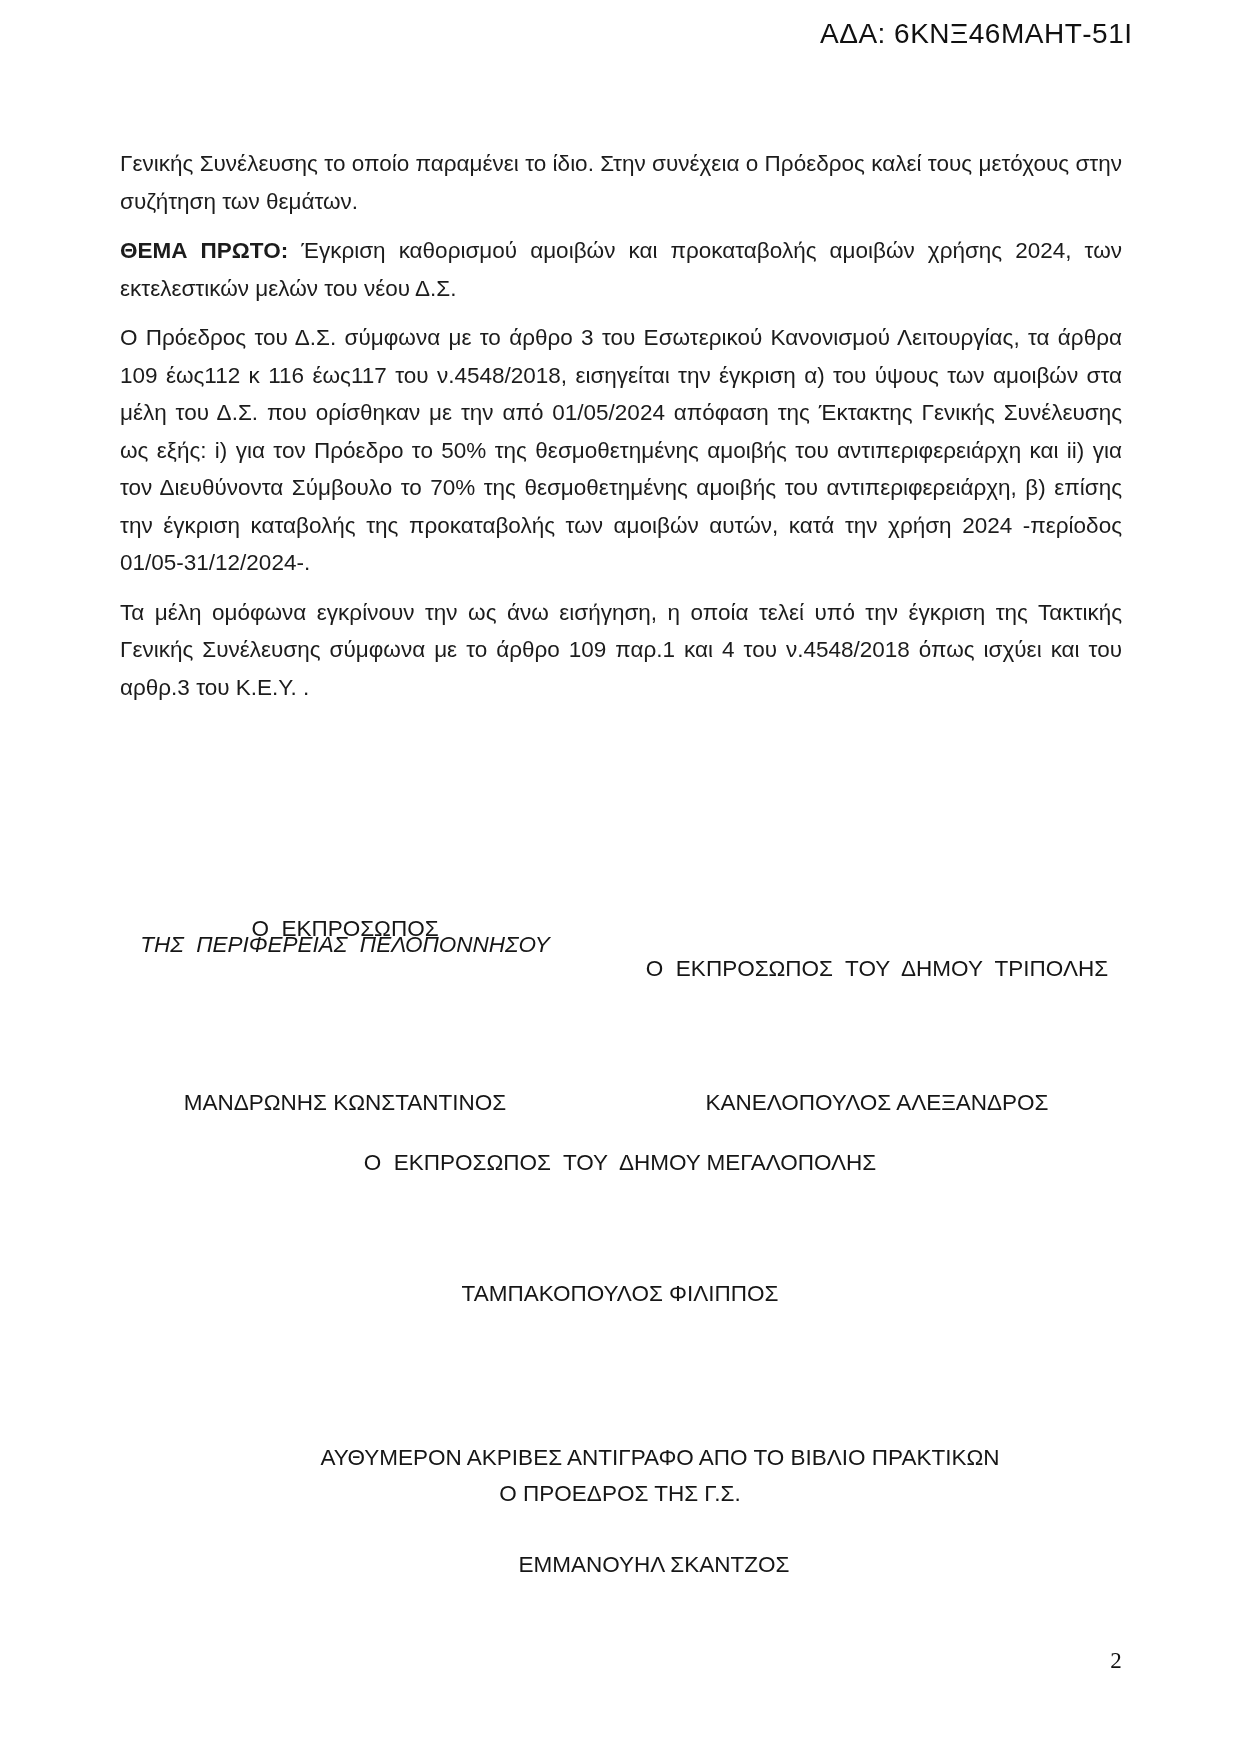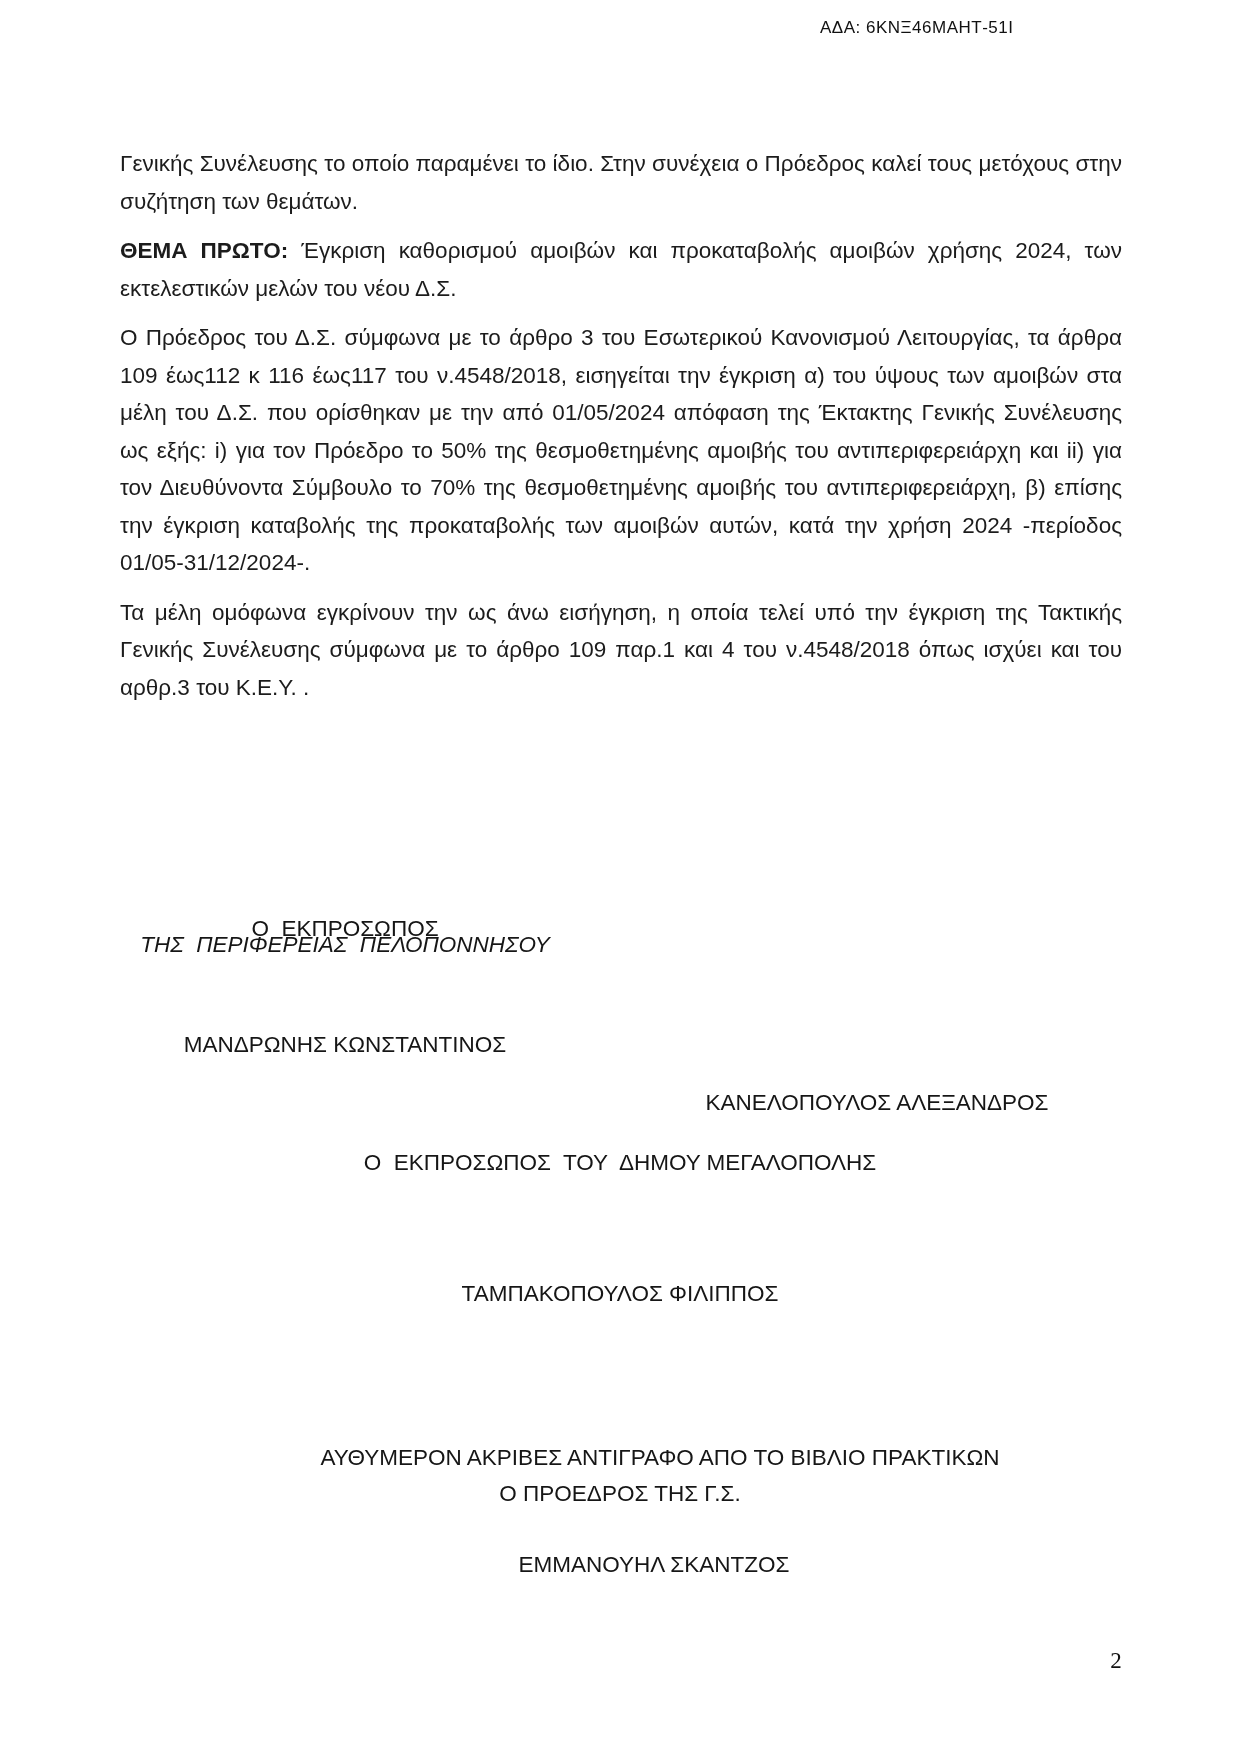--- a/index.html
+++ b/index.html
@@ -6,21 +6,21 @@
   .page{
     position:relative;
     width:1240px;height:1755px;
     background:#ffffff;
     font-family:"Liberation Sans","DejaVu Sans",sans-serif;
     color:#1c1c1c;
     overflow:hidden;
   }
   .ada{
     position:absolute;left:820px;top:18px;
-    font-size:17px;letter-spacing:0.5px;color:#111;
+    font-size:28px;letter-spacing:0.5px;color:#111;
     white-space:pre;
   }
   .body-text{
     position:absolute;left:108px;top:133px;width:1026px;
     font-size:22.5px;line-height:37.5px;text-align:justify;
   }
   .body-text p{margin:12px;}
   .p-after-blank{margin-bottom:17px;}
   .p-topic{margin-bottom:28px;}
   .p-run{margin-bottom:0;}
@@ -57,22 +57,23 @@
     <p class="p-run">Ο Πρόεδρος του Δ.Σ. σύμφωνα με το άρθρο 3 του Εσωτερικού Κανονισμού Λειτουργίας, τα άρθρα 109 έως112 κ 116 έως117 του ν.4548/2018, εισηγείται την έγκριση α) του ύψους των αμοιβών στα μέλη του Δ.Σ. που ορίσθηκαν με την από 01/05/2024 απόφαση της Έκτακτης Γενικής Συνέλευσης ως εξής: i) για τον Πρόεδρο το 50% της θεσμοθετημένης αμοιβής του αντιπεριφερειάρχη και ii) για τον Διευθύνοντα Σύμβουλο το 70% της θεσμοθετημένης αμοιβής του αντιπεριφερειάρχη, β) επίσης την έγκριση καταβολής της προκαταβολής των αμοιβών αυτών, κατά την χρήση 2024 -περίοδος 01/05-31/12/2024-.</p>
 
     <p class="p-before-gap">Τα μέλη ομόφωνα εγκρίνουν την ως άνω εισήγηση, η οποία τελεί υπό την έγκριση της Τακτικής Γενικής Συνέλευσης σύμφωνα με το άρθρο 109 παρ.1 και 4 του ν.4548/2018 όπως ισχύει και του αρθρ.3 του Κ.Ε.Υ.  .</p>
 
   </div>
 
   <div class="sig col-left" style="top:916px;">Ο  ΕΚΠΡΟΣΩΠΟΣ</div>
 
   <div class="sig col-left" style="top:932px;font-style:italic;">ΤΗΣ  ΠΕΡΙΦΕΡΕΙΑΣ  ΠΕΛΟΠΟΝΝΗΣΟΥ</div>
 
+  <div class="sig col-right" style="top:956px;">Ο  ΕΚΠΡΟΣΩΠΟΣ  ΤΟΥ  ΔΗΜΟΥ  ΤΡΙΠΟΛΗΣ</div>
 
-  <div class="sig col-left" style="top:1032px;">ΜΑΝΔΡΩΝΗΣ ΚΩΝΣΤΑΝΤΙΝΟΣ</div>
+  <div class="sig col-left" style="top:1090px;">ΜΑΝΔΡΩΝΗΣ ΚΩΝΣΤΑΝΤΙΝΟΣ</div>
 
   <div class="sig col-right" style="top:1090px;">ΚΑΝΕΛΟΠΟΥΛΟΣ ΑΛΕΞΑΝΔΡΟΣ</div>
 
   <div class="sig col-center" style="top:1150px;">Ο  ΕΚΠΡΟΣΩΠΟΣ  ΤΟΥ  ΔΗΜΟΥ ΜΕΓΑΛΟΠΟΛΗΣ</div>
 
   <div class="sig col-center" style="top:1281px;">ΤΑΜΠΑΚΟΠΟΥΛΟΣ ΦΙΛΙΠΠΟΣ</div>
 
   <div class="sig col-center" style="top:1445px;padding-left:40px;">ΑΥΘΥΜΕΡΟΝ ΑΚΡΙΒΕΣ ΑΝΤΙΓΡΑΦΟ ΑΠΟ ΤΟ ΒΙΒΛΙΟ ΠΡΑΚΤΙΚΩΝ</div>
 
   <div class="sig col-center" style="top:1481px;">Ο ΠΡΟΕΔΡΟΣ ΤΗΣ Γ.Σ.</div>

